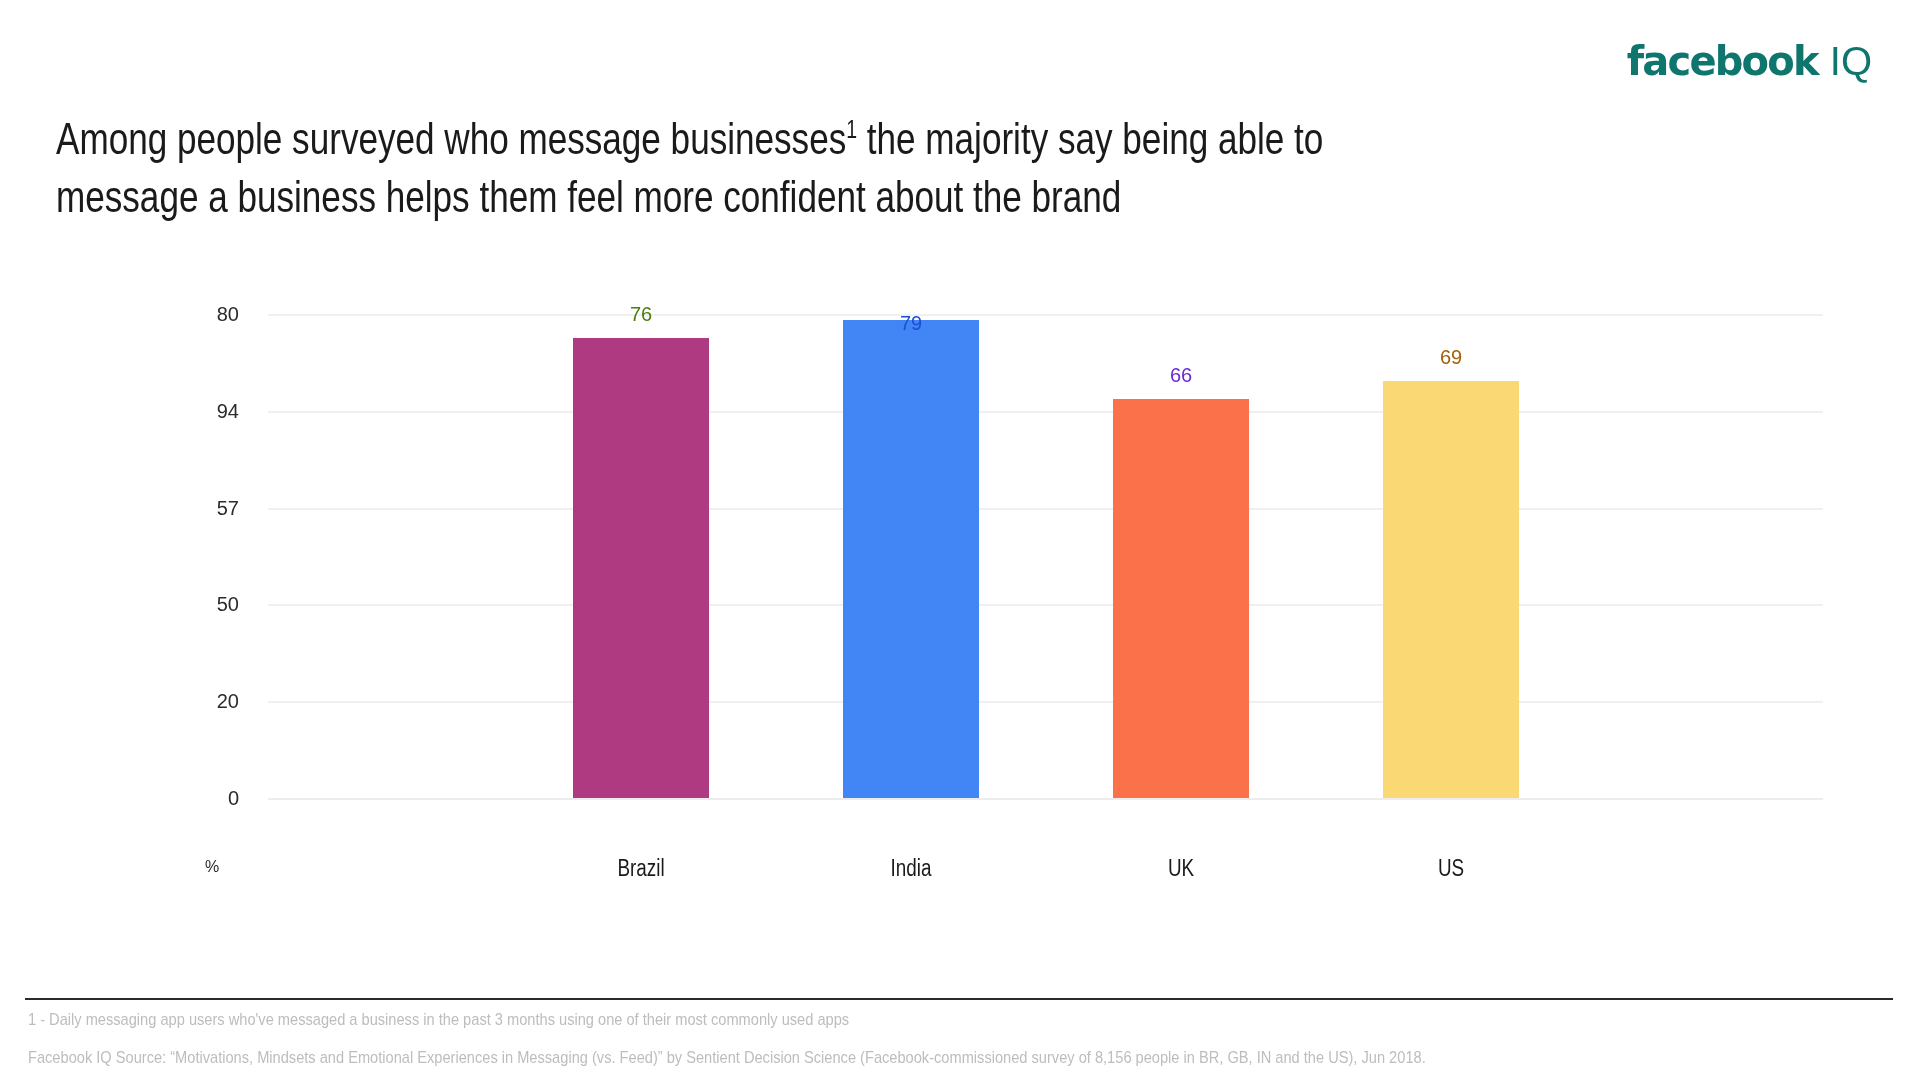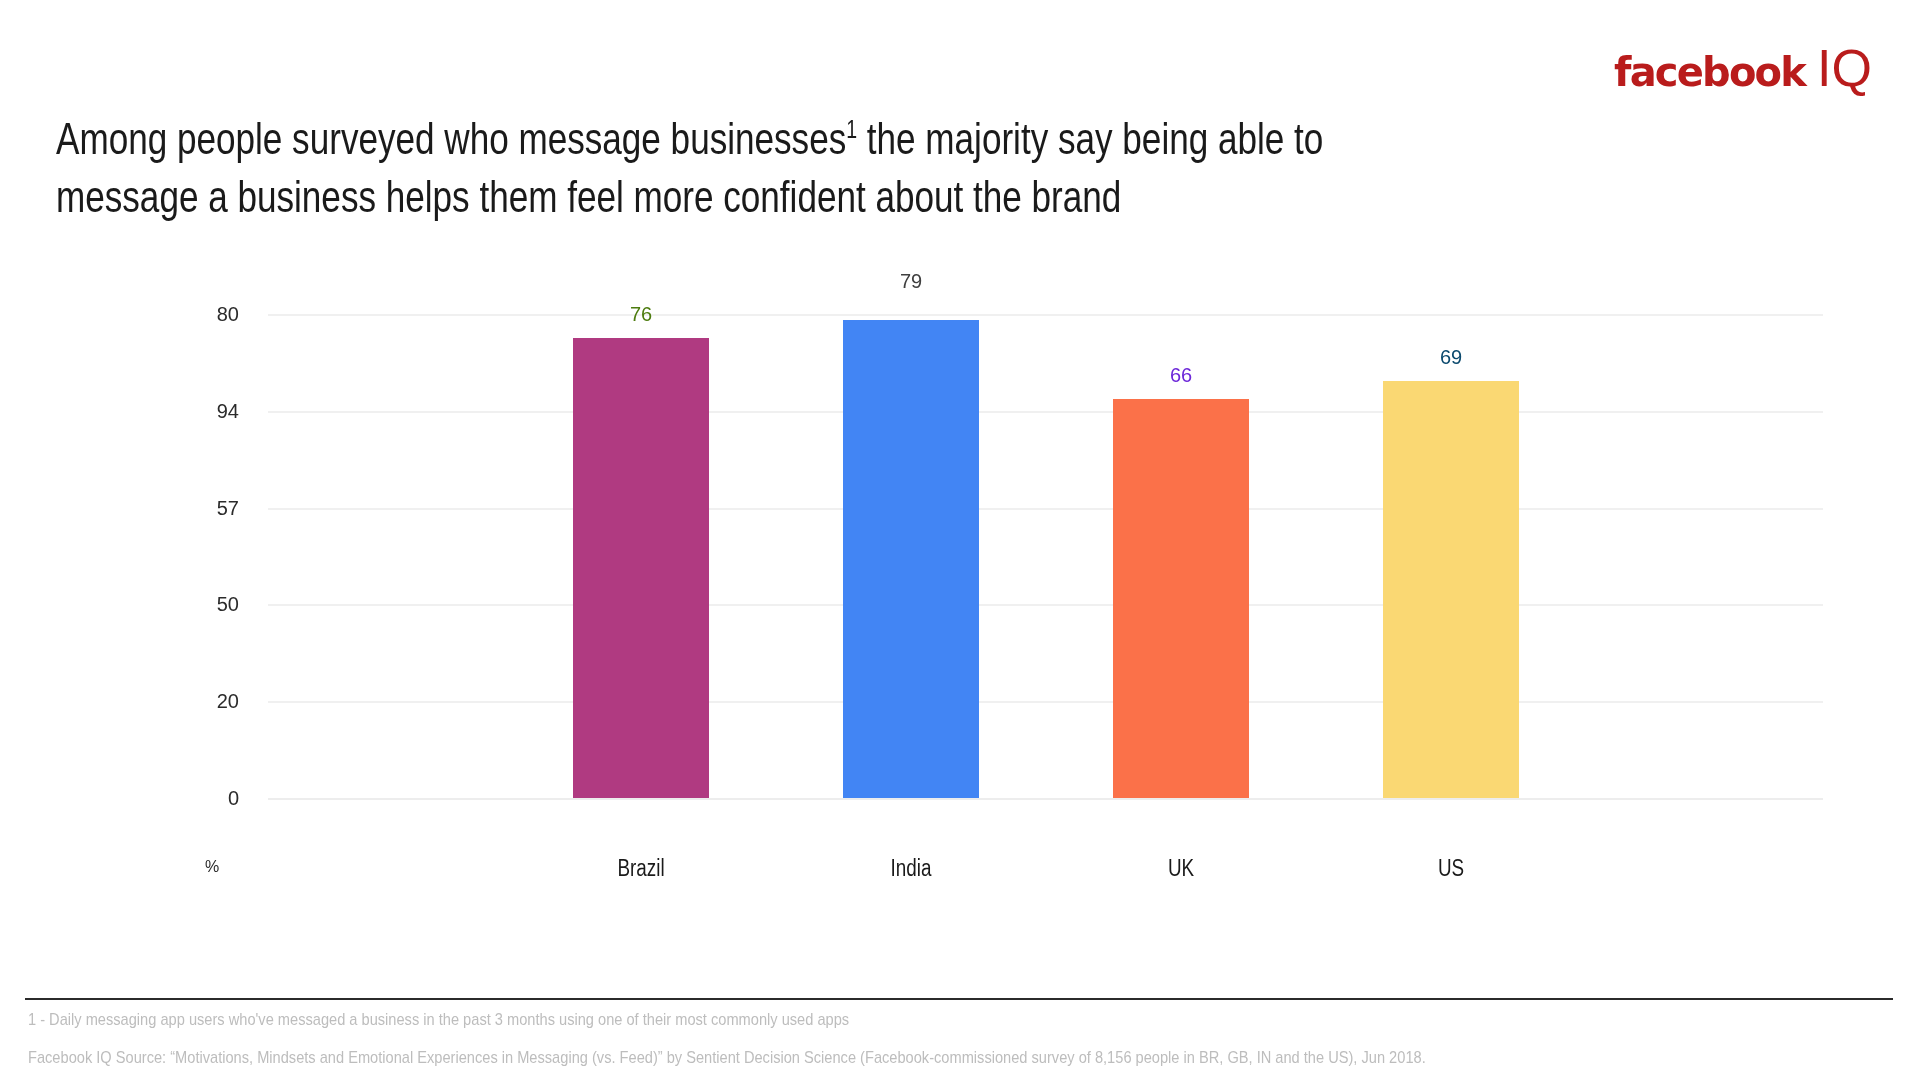--- a/index.html
+++ b/index.html
@@ -15,31 +15,31 @@
     overflow: hidden;
   }
 
   
   #brand-logo {
     position: absolute;
     top: 38px;
     right: 48px;
     display: flex;
     align-items: baseline;
-    color: #b91c1c;
+    color: #0f766e;
     letter-spacing: -1.2px;
   }
   #brand-logo .brand-facebook {
     font-size: 40px;
     font-weight: bold;
     font-family: "DejaVu Sans", sans-serif;
     letter-spacing: -1.8px;
   }
   #brand-logo .brand-iq {
-    font-size: 52px;
+    font-size: 40px;
     font-weight: 300;
     font-family: "Liberation Sans", sans-serif;
     margin-left: 12px;
     letter-spacing: 0px;
   }
 
   
   #chart-title {
     position: absolute;
     top: 110px;
@@ -189,29 +189,29 @@
     <div class="gridline" style="top: 290.4px;"></div>
     <div class="gridline" style="top: 193.6px;"></div>
     <div class="gridline" style="top: 96.8px;"></div>
     <div class="gridline" style="top: 0px;"></div>
     <div class="bar-group" style="left: 305px; height: 484px;">
       <div class="bar" style="height: 459.8px; background: rgb(176, 58, 129);"></div>
       <div class="bar-value" style="bottom: 471.8px; color: #4d7c0f;">76</div>
     </div>
     <div class="bar-group" style="left: 575px; height: 484px;">
       <div class="bar" style="height: 477.95px; background: rgb(66, 133, 244);"></div>
-      <div class="bar-value" style="bottom: 505px; color: #404040;">79</div>
+      <div class="bar-value" style="bottom: 463px; color: #1d4ed8;">79</div>
     </div>
     <div class="bar-group" style="left: 845px; height: 484px;">
       <div class="bar" style="height: 399.3px; background: rgb(251, 113, 73);"></div>
       <div class="bar-value" style="bottom: 411.3px; color: #6d28d9;">66</div>
     </div>
     <div class="bar-group" style="left: 1115px; height: 484px;">
       <div class="bar" style="height: 417.45px; background: rgb(250, 216, 115);"></div>
-      <div class="bar-value" style="bottom: 429.45px; color: #0c4a6e; text-align: center;">69</div>
+      <div class="bar-value" style="bottom: 429.45px; color: #a16207; text-align: center;">69</div>
     </div>
   </div>
 
 <div id="footer-rule"></div>
 <div class="footnote" id="footnote-1">1 - Daily messaging app users who've messaged a business in the past 3 months using one of their most commonly used apps</div>
 <div class="footnote" id="footnote-source">Facebook IQ Source: “Motivations, Mindsets and Emotional Experiences in Messaging (vs. Feed)” by Sentient Decision Science (Facebook-commissioned survey of 8,156 people in BR, GB, IN and the US), Jun 2018.</div>
 
 <div class="x-label" style="left: 541px;">Brazil</div>
 <div class="x-label" style="left: 811px;">India</div>
 <div class="x-label" style="left: 1081px;">UK</div>

